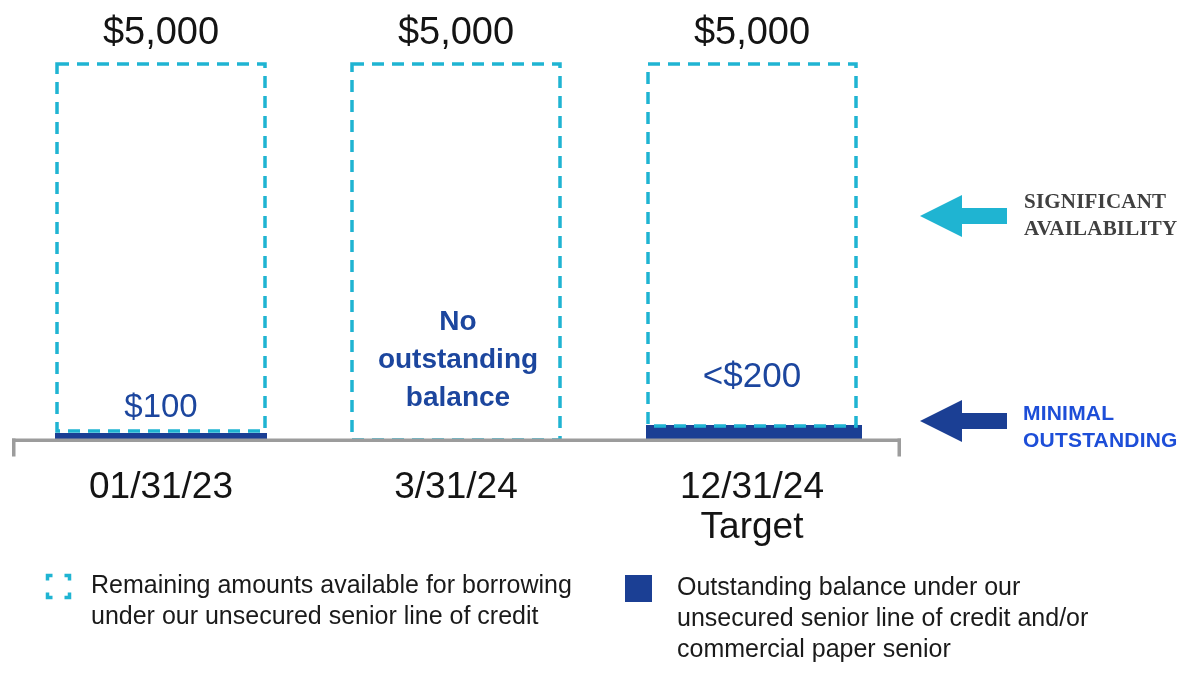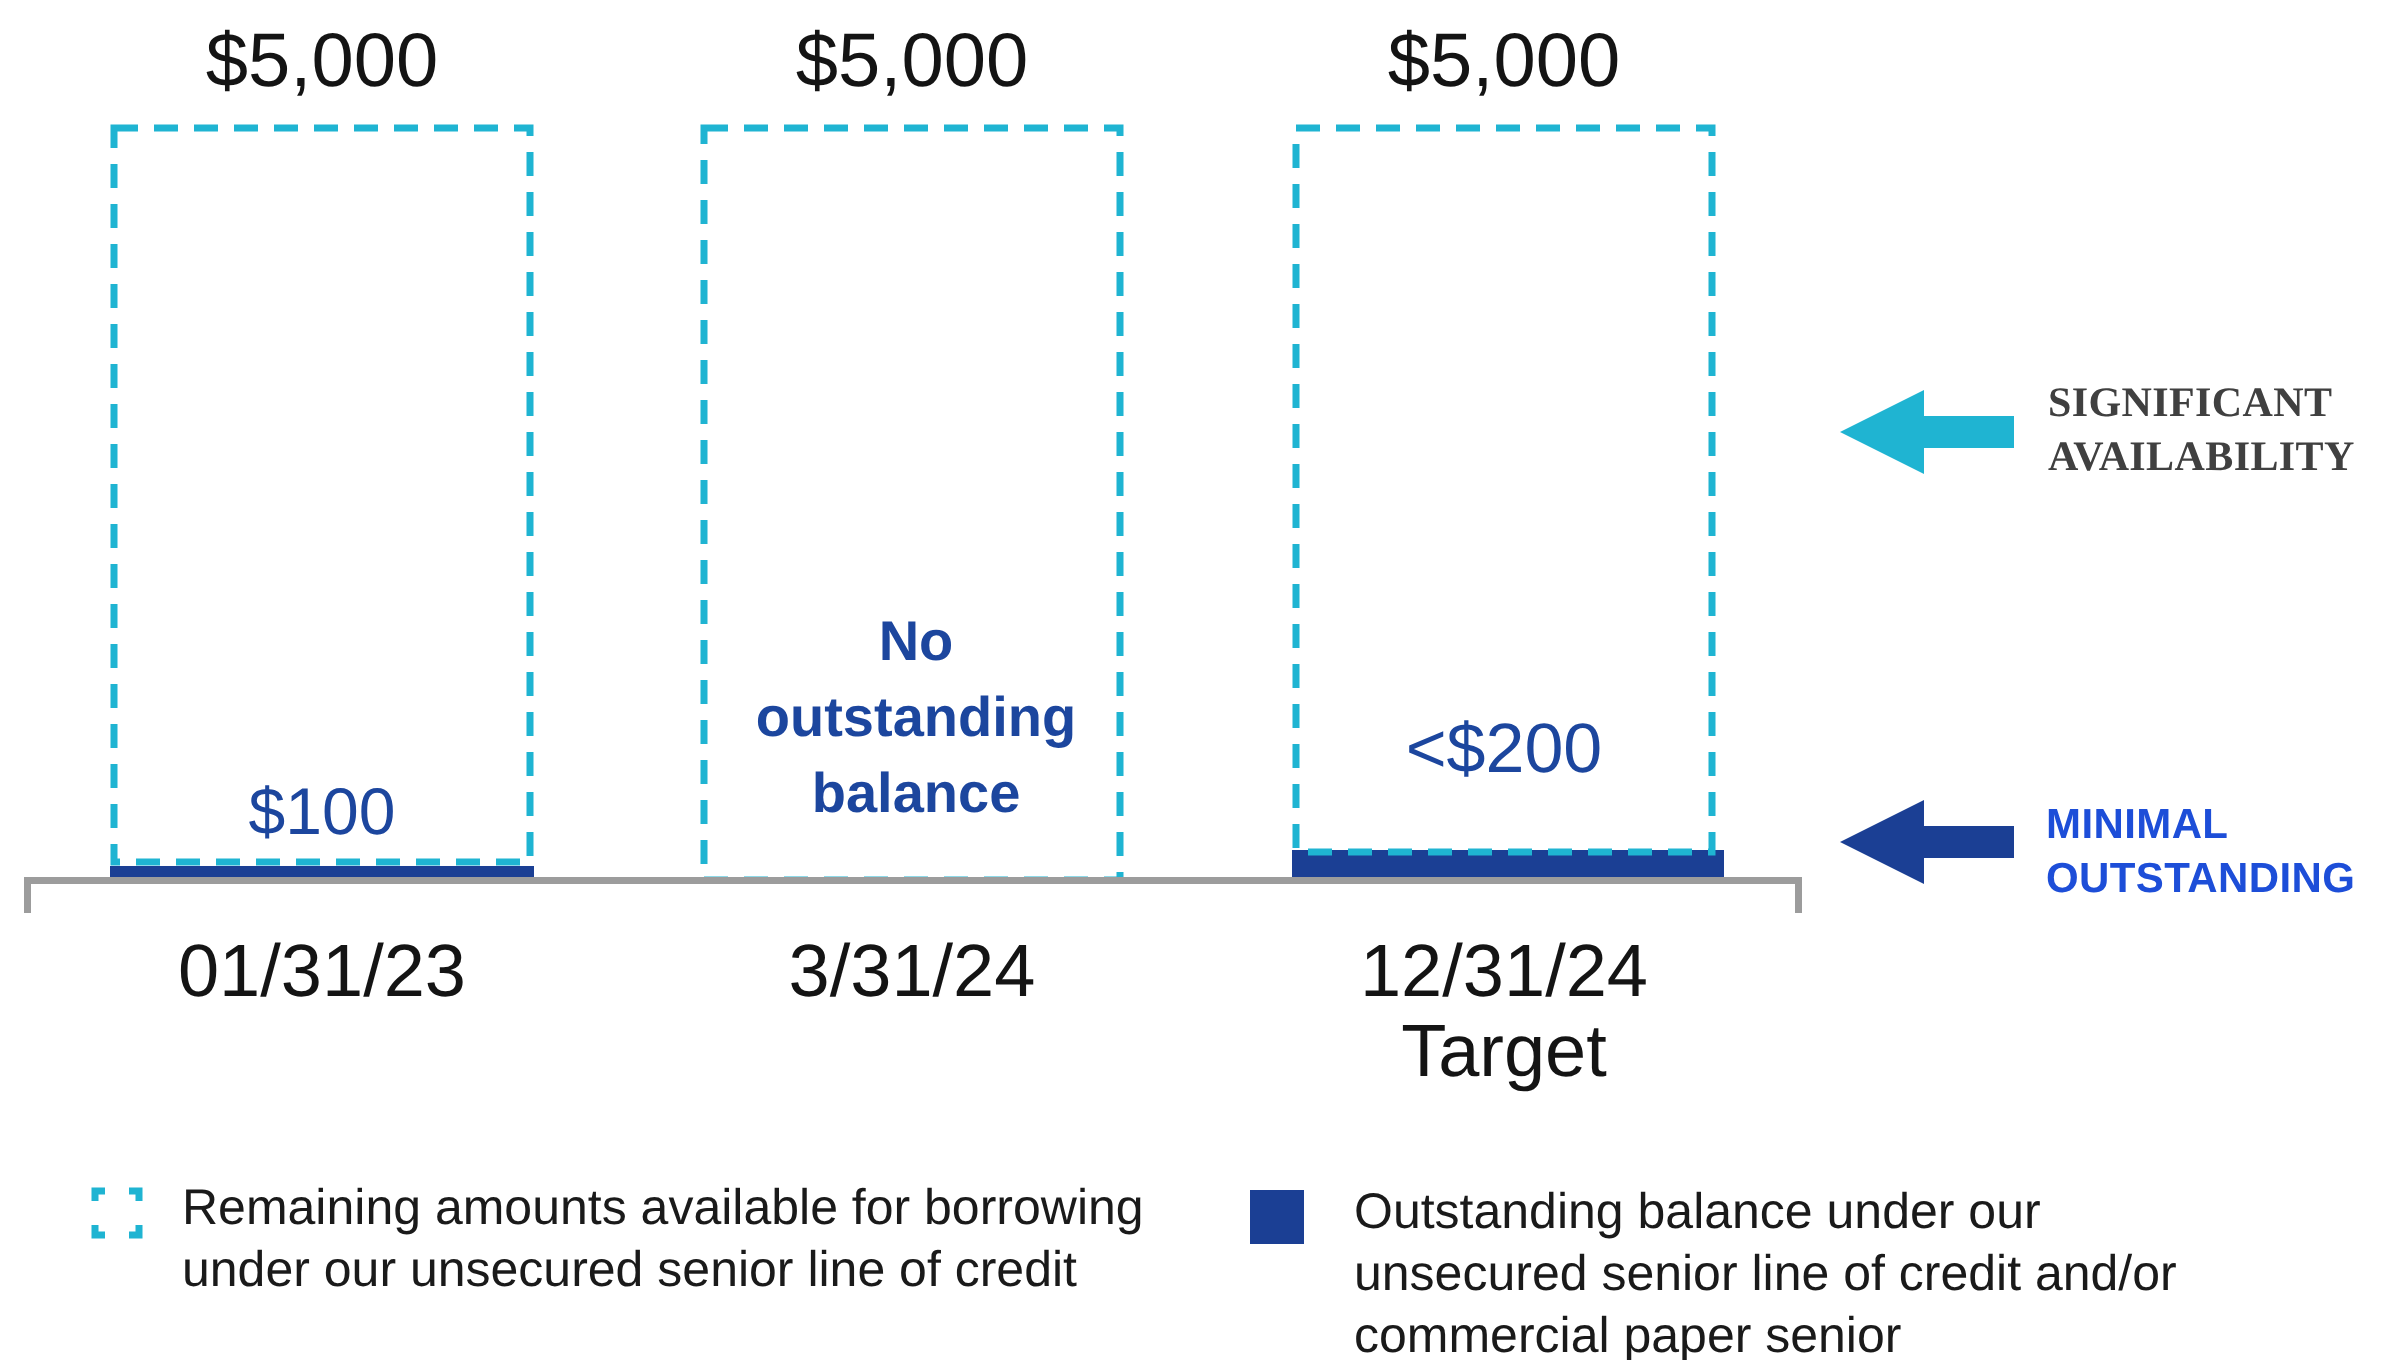--- a/index.html
+++ b/index.html
@@ -12,21 +12,21 @@
   .cap-label{top:10px;width:212px;text-align:center;font-size:38px;color:#141414;letter-spacing:0;}
   .value-label{text-align:center;color:#1C469E;}
   .v1{left:55px;top:367px;width:212px;font-size:33px;margin-top:20px;}
   .v2{left:352px;top:302px;width:212px;font-size:28px;line-height:38px;font-weight:bold;}
   .v3{left:646px;top:355px;width:212px;font-size:35px;}
   .x-label{top:466px;width:212px;text-align:center;font-size:37px;line-height:40px;color:#141414;}
   .bx1{left:55px}.bx2{left:350px}.bx3{left:646px}
   .arrow-label{font-weight:bold;font-size:21px;line-height:27px;letter-spacing:0.2px;}
   .al-availability{left:1024px;top:188px;color:#404040;font-family:Liberation Serif, serif;}
   .al-outstanding{left:1023px;top:399px;color:#1d4ed8;}
-  .legend-item{display:flex;align-items:flex-start;margin-top:20px;}
+  .legend-item{display:flex;align-items:flex-start;}
   .li-available{left:45px;top:569px;gap:19px;}
   .li-outstanding{left:625px;top:571px;gap:25px;}
   .legend-text{font-size:25px;line-height:31px;color:#1a1a1a;}
   .swatch{flex:0 0 auto;margin-top:4px;}
 </style>
 </head>
 <body>
 
 <div class="stage">
 

